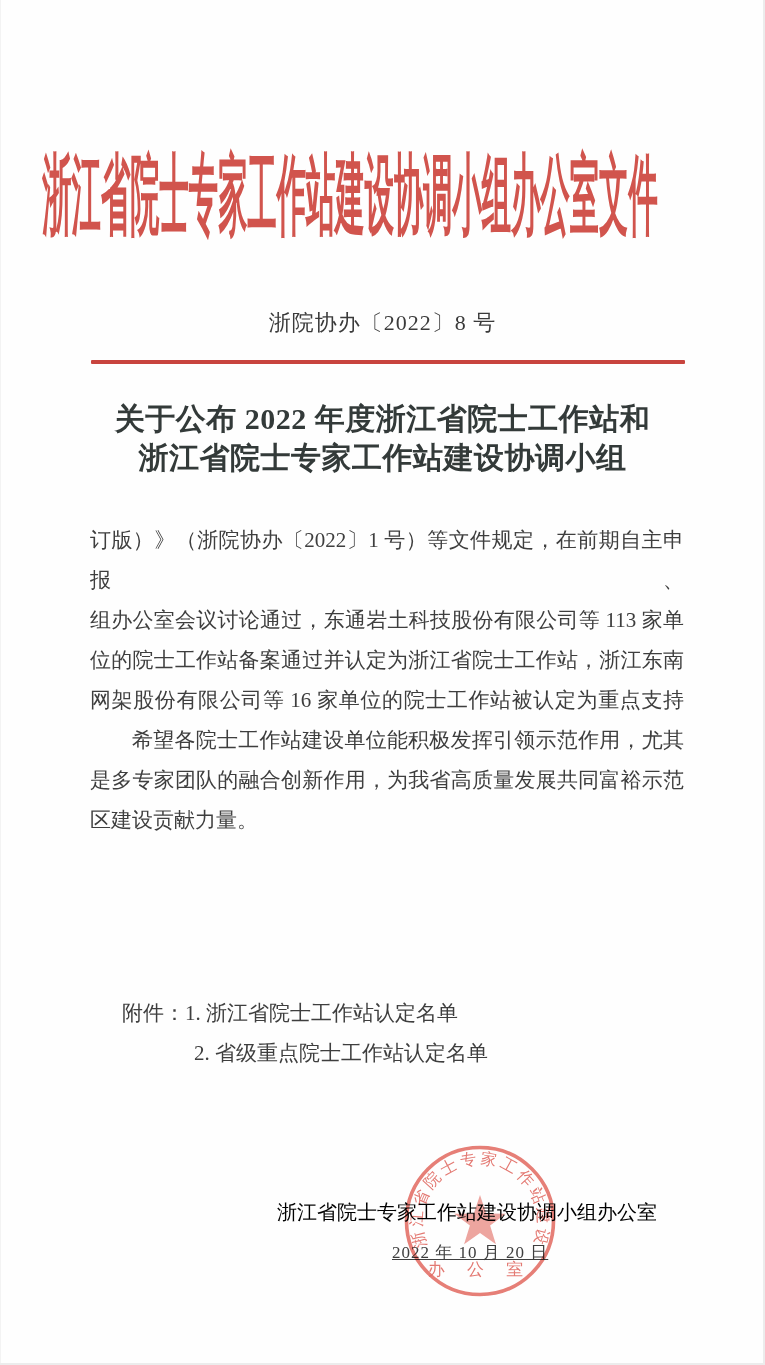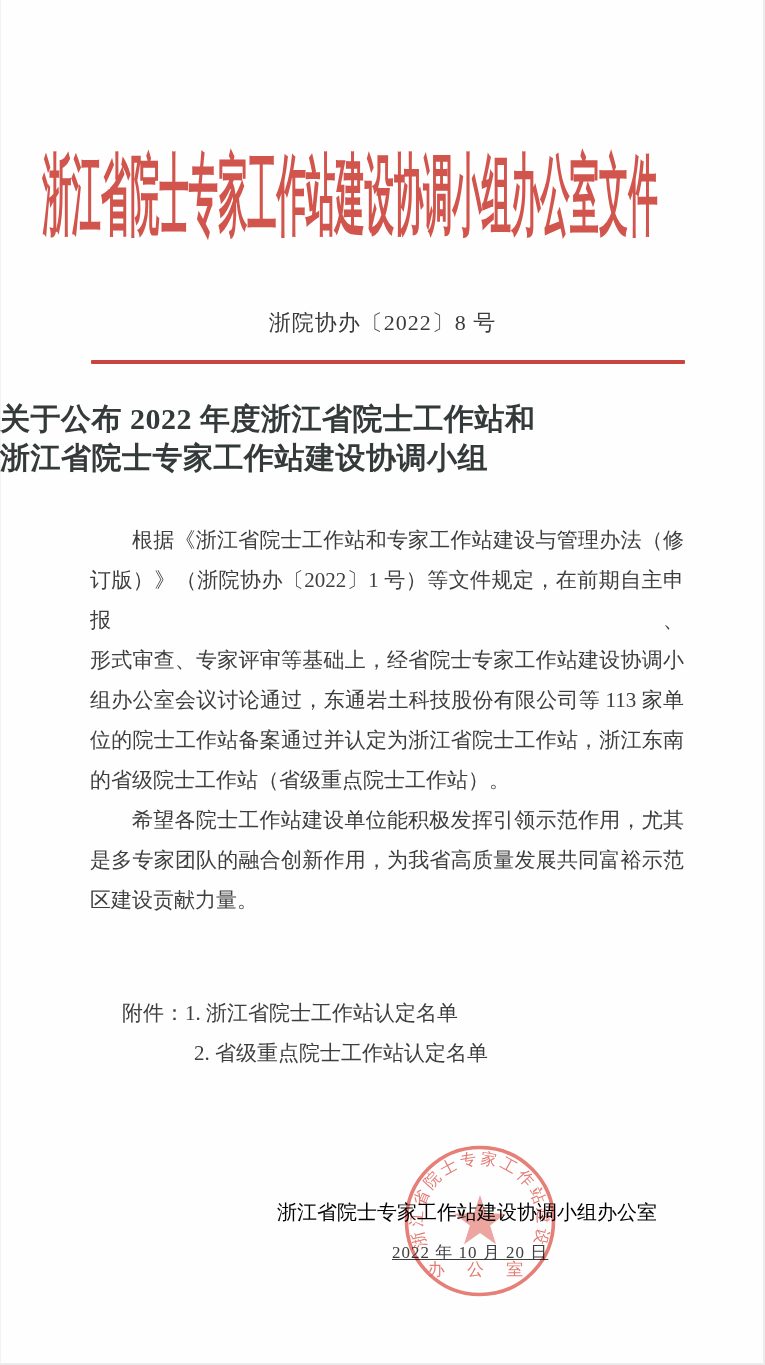--- a/index.html
+++ b/index.html
@@ -25,21 +25,21 @@
     position:absolute;top:308px;left:0;width:765px;text-align:center;
     font-size:22px;line-height:30px;color:#3a3a3a;letter-spacing:1px;
   }
   
   .red-rule{
     position:absolute;top:360px;left:91px;width:594px;height:4px;
     background:#c8443e;border-radius:1px;
   }
   
   .title{
-    position:absolute;top:399px;left:0;width:765px;
+    position:absolute;top:399px;left:0;width:765px;text-align:center;
     font-weight:bold;font-size:30px;line-height:39px;color:#333a39;
     letter-spacing:0.5px;
   }
   
   .body-block{
     position:absolute;top:520px;left:90px;width:594px;
     font-size:21px;line-height:40px;color:#3e3e3e;
   }
   .bline{white-space:nowrap;}
   .bline.just{white-space:normal;text-align:justify;text-align-last:justify;}
@@ -78,26 +78,24 @@
   <div class="docnum">浙院协办〔2022〕8 号</div>
 
   <div class="red-rule"></div>
 
   <div class="title">
     <div>关于公布 2022 年度浙江省院士工作站和</div>
     <div>浙江省院士专家工作站建设协调小组</div>
   </div>
 
   <div class="body-block">
-    <div class="bline just indent">根据《浙江省院士工作站和专家工作站建设与管理办法（修</div>
     <div class="bline just">订版）》（浙院协办〔2022〕1 号）等文件规定，在前期自主申报、</div>
-    <div class="bline just">形式审查、专家评审等基础上，经省院士专家工作站建设协调小</div>
     <div class="bline just">组办公室会议讨论通过，东通岩土科技股份有限公司等 113 家单</div>
     <div class="bline just">位的院士工作站备案通过并认定为浙江省院士工作站，浙江东南</div>
-    <div class="bline">的省级院士工作站（省级重点院士工作站）。</div>
+    <div class="bline just">网架股份有限公司等 16 家单位的院士工作站被认定为重点支持</div>
     <div class="bline just indent">希望各院士工作站建设单位能积极发挥引领示范作用，尤其</div>
     <div class="bline just">是多专家团队的融合创新作用，为我省高质量发展共同富裕示范</div>
     <div class="bline">区建设贡献力量。</div>
   </div>
 
   <div class="attach-block">
     <div class="attach-1">附件：1. 浙江省院士工作站认定名单</div>
     <div class="attach-2">2. 省级重点院士工作站认定名单</div>
   </div>
 

